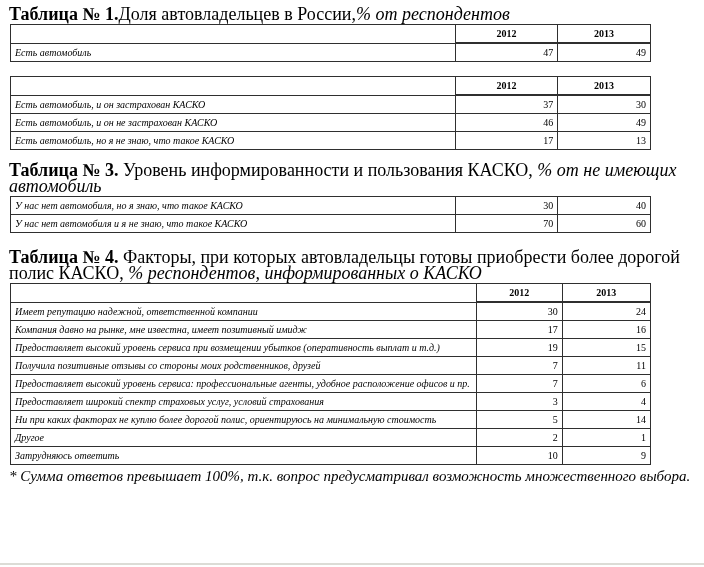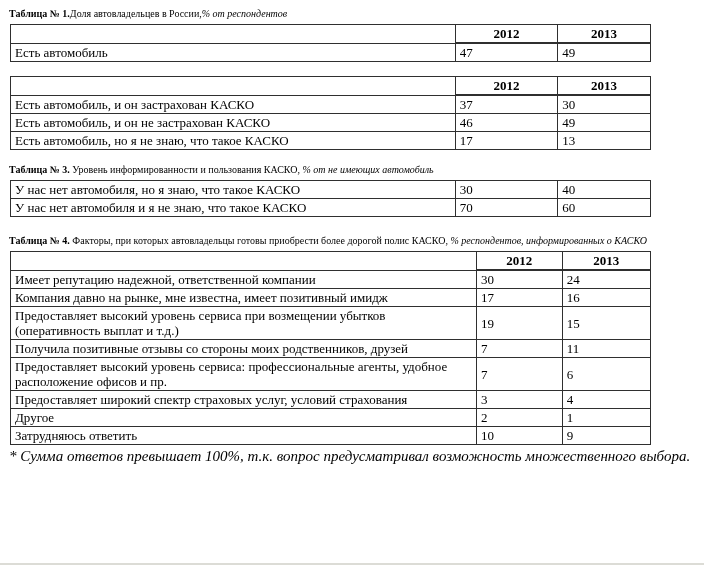--- a/index.html
+++ b/index.html
@@ -8,49 +8,49 @@
     width: 704px; height: 567px;
     background: #ffffff;
     font-family: "Liberation Serif", "DejaVu Serif", serif;
     color: #000;
     overflow: hidden;
     position: relative;
   }
   .page { padding: 6px 9px 0 9px; }
 
   .tbl-title {
-    font-size: 10px;
+    font-size: 18px;
     line-height: 16px;
     margin: 0 0 2px 0;
   }
   .tbl-title .b { font-weight: bold; }
   .tbl-title .i { font-style: italic; }
 
   table.data-table {
     border-collapse: collapse;
     table-layout: fixed;
     width: 641px;
     margin-left: 1px;
   }
   .data-table td, .data-table th {
     border: 1px solid #2f2f2f;
-    font-size: 13px;
+    font-size: 10px;
     line-height: 15px;
     padding: 1px 4px;
     vertical-align: middle;
     overflow: hidden;
   }
   .data-table tr { height: 18px; }
   .data-table th {
     font-weight: bold;
     text-align: center;
     border-bottom-width: 2px;
   }
-  .data-table td.num { text-align: left; }
-  .data-table td.lbl { text-align: left; }
+  .data-table td.num { text-align: right; }
+  .data-table td.lbl { text-align: left; font-style: italic; }
 
   
   .t123 col.c-lbl { width: 69.5%; }
   .t123 col.c-y1  { width: 16%; }
   .t123 col.c-y2  { width: 14.5%; }
   
   .t4 col.c-lbl { width: 72.8%; }
   .t4 col.c-y1  { width: 13.4%; }
   .t4 col.c-y2  { width: 13.8%; }
 
@@ -195,20 +195,25 @@
       <td class="lbl">Предоставляет высокий уровень сервиса: профессиональные агенты, удобное расположение офисов и пр.</td>
       <td class="num">7</td>
       <td class="num">6</td>
     </tr>
     <tr>
       <td class="lbl">Предоставляет широкий спектр страховых услуг, условий страхования</td>
       <td class="num">3</td>
       <td class="num">4</td>
     </tr>
     <tr>
+      <td class="lbl">Ни при каких факторах не куплю более дорогой полис, ориентируюсь на минимальную стоимость</td>
+      <td class="num">5</td>
+      <td class="num">14</td>
+    </tr>
+    <tr>
       <td class="lbl">Другое</td>
       <td class="num">2</td>
       <td class="num">1</td>
     </tr>
     <tr>
       <td class="lbl">Затрудняюсь ответить</td>
       <td class="num">10</td>
       <td class="num">9</td>
     </tr>
   </tbody>

